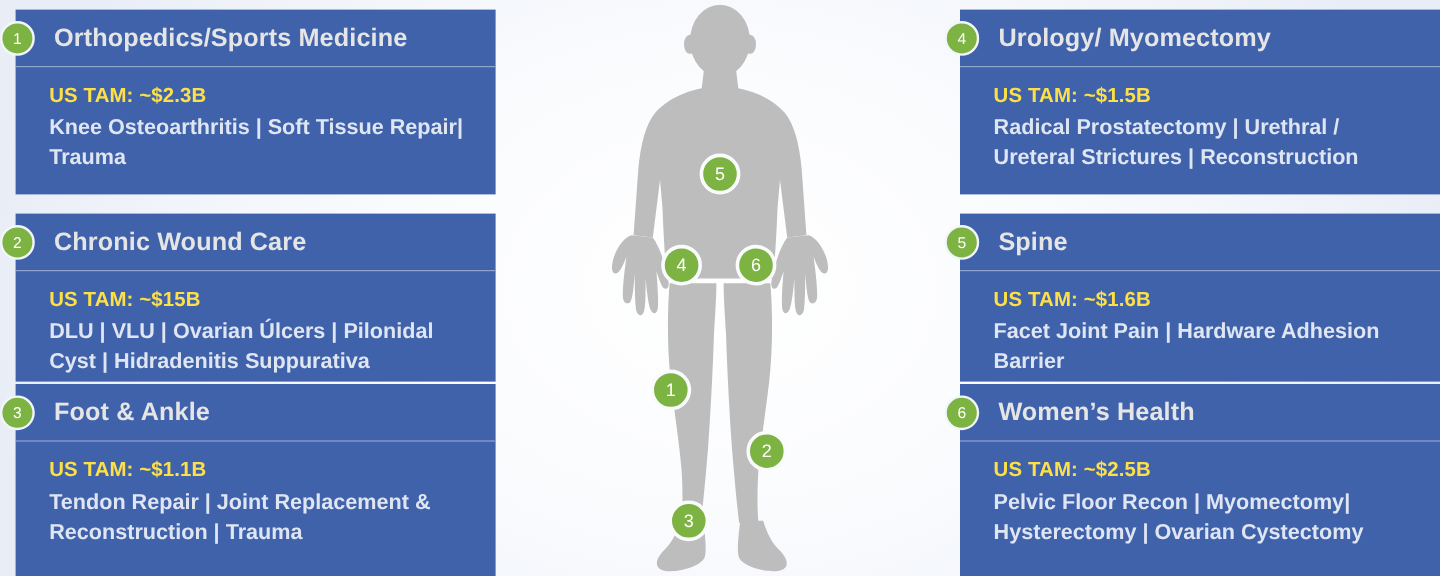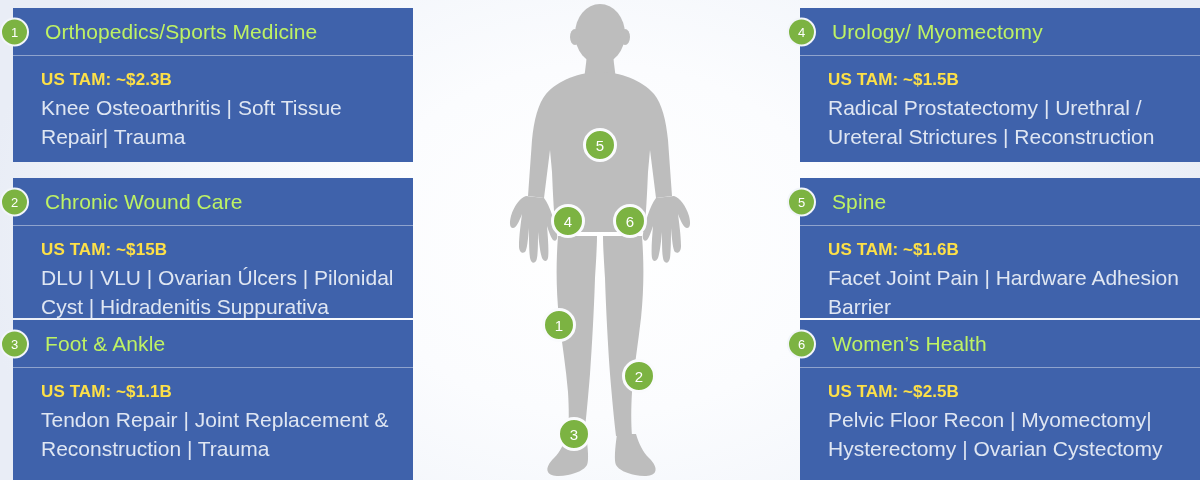--- a/index.html
+++ b/index.html
@@ -34,42 +34,42 @@
   }
   .card-header {
     position: relative;
     height: 47px;
     flex: 0 0 47px;
     display: flex;
     align-items: center;
     border-bottom: 1px solid #8fa3cd;
   }
   .card-title {
-    color: #bef264;
+    color: #e5e5e5;
     font-size: 21px;
-    font-weight: normal;
+    font-weight: bold;
     letter-spacing: 0.1px;
     white-space: nowrap;
   }
   .card-body {
     flex: 1 1 auto;
     padding-top: 13px;
   }
   .tam {
     color: #fde047;
     font-size: 17px;
     font-weight: bold;
     letter-spacing: 0.1px;
     line-height: 1.3;
     white-space: nowrap;
   }
   .desc {
     color: #dfe6f2;
-    font-size: 21px;
-    font-weight: normal;
+    font-size: 18px;
+    font-weight: bold;
     line-height: 1.38;
     padding-top: 3px;
   }
 
   
   .col-left  { left: 13px; width: 400px; }
   .col-left .card-title { padding-left: 32px; }
   .col-left .card-body  { padding-left: 28px; padding-right: 12px; }
 
   

